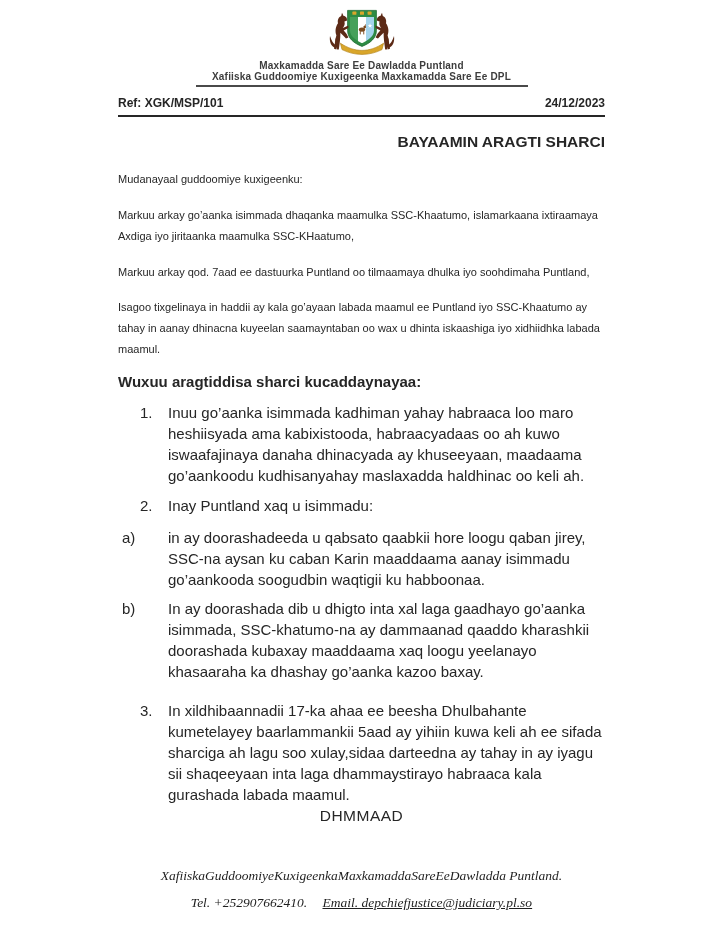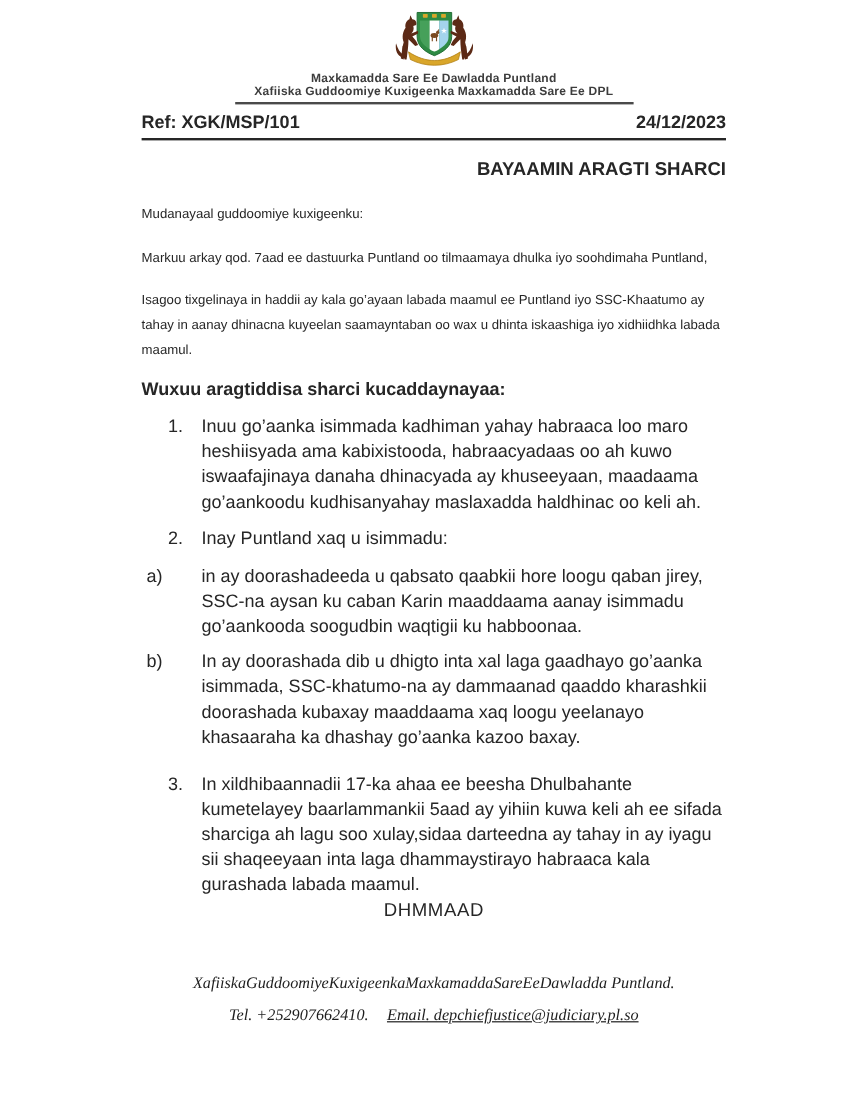--- a/index.html
+++ b/index.html
@@ -27,21 +27,21 @@
   .goat{fill:#7a4a21;}
   .star{fill:#ffffff;}
   .banner{fill:var(--banner-gold,#d9a62a);stroke:var(--banner-gold-dark,#b07f15);stroke-width:0.8;}
   .org-lines{margin-top:4px;font-weight:bold;font-size:10px;line-height:11px;color:#3d3d3d;letter-spacing:.2px;}
   .head-rule{width:332px;margin:3px auto 0;border:0;border-top:2px solid #4a4a4a;height:0;}
   
   .ref-row{
     display:flex;justify-content:space-between;align-items:flex-end;
     margin-top:7px;padding-bottom:3px;
     border-bottom:2px solid #262626;
-    font-weight:bold;font-size:15px;line-height:18px;
+    font-weight:bold;font-size:12px;line-height:18px;
   }
   
   .doc-title{margin:14px 0 0;text-align:right;font-size:15.5px;font-weight:bold;line-height:21px;}
   .para{margin:15px 0 0;font-size:11px;line-height:21px;}
   .salutation{margin-top:17px;}
   .section-heading{margin:11px 0 0;font-size:15px;font-weight:bold;line-height:21px;}
   .li{display:flex;font-size:15px;line-height:21px;}
   .li .marker{flex:none;}
   .li.num{margin-left:22px;}
   .li.num .marker{width:28px;}
@@ -114,20 +114,21 @@
 
   <div class="ref-row">
     <span>Ref: XGK/MSP/101</span>
     <span>24/12/2023</span>
   </div>
 
   <h1 class="doc-title">BAYAAMIN ARAGTI SHARCI</h1>
 
   <p class="para salutation">Mudanayaal guddoomiye kuxigeenku:</p>
 
+  <p class="para">Markuu arkay go’aanka isimmada dhaqanka maamulka SSC-Khaatumo, islamarkaana ixtiraamaya Axdiga iyo jiritaanka maamulka SSC-KHaatumo,</p>
   <p class="para">Markuu arkay qod. 7aad ee dastuurka Puntland oo tilmaamaya dhulka iyo soohdimaha Puntland,</p>
   <p class="para" style="margin-top:14px">Isagoo tixgelinaya in haddii ay kala go’ayaan labada maamul ee Puntland iyo SSC-Khaatumo ay tahay in aanay dhinacna kuyeelan saamayntaban oo wax u dhinta iskaashiga iyo xidhiidhka labada maamul.</p>
 
   <h2 class="section-heading">Wuxuu aragtiddisa sharci kucaddaynayaa:</h2>
 
   <div class="li num gap10">
     <span class="marker">1.</span>
     <span class="txt">Inuu go’aanka isimmada kadhiman yahay habraaca loo maro heshiisyada ama kabixistooda, habraacyadaas oo ah kuwo iswaafajinaya danaha dhinacyada ay khuseeyaan, maadaama go’aankoodu kudhisanyahay maslaxadda haldhinac oo keli ah.</span>
   </div>
 

